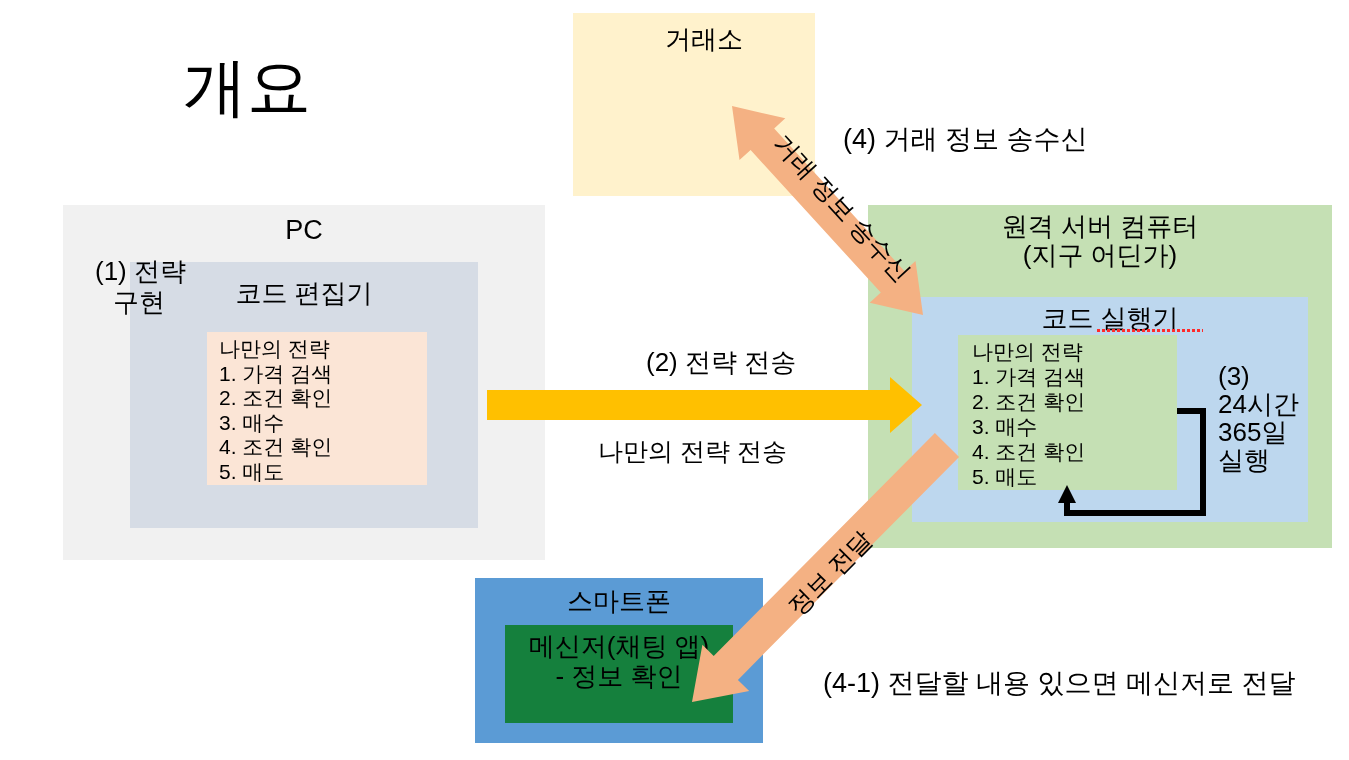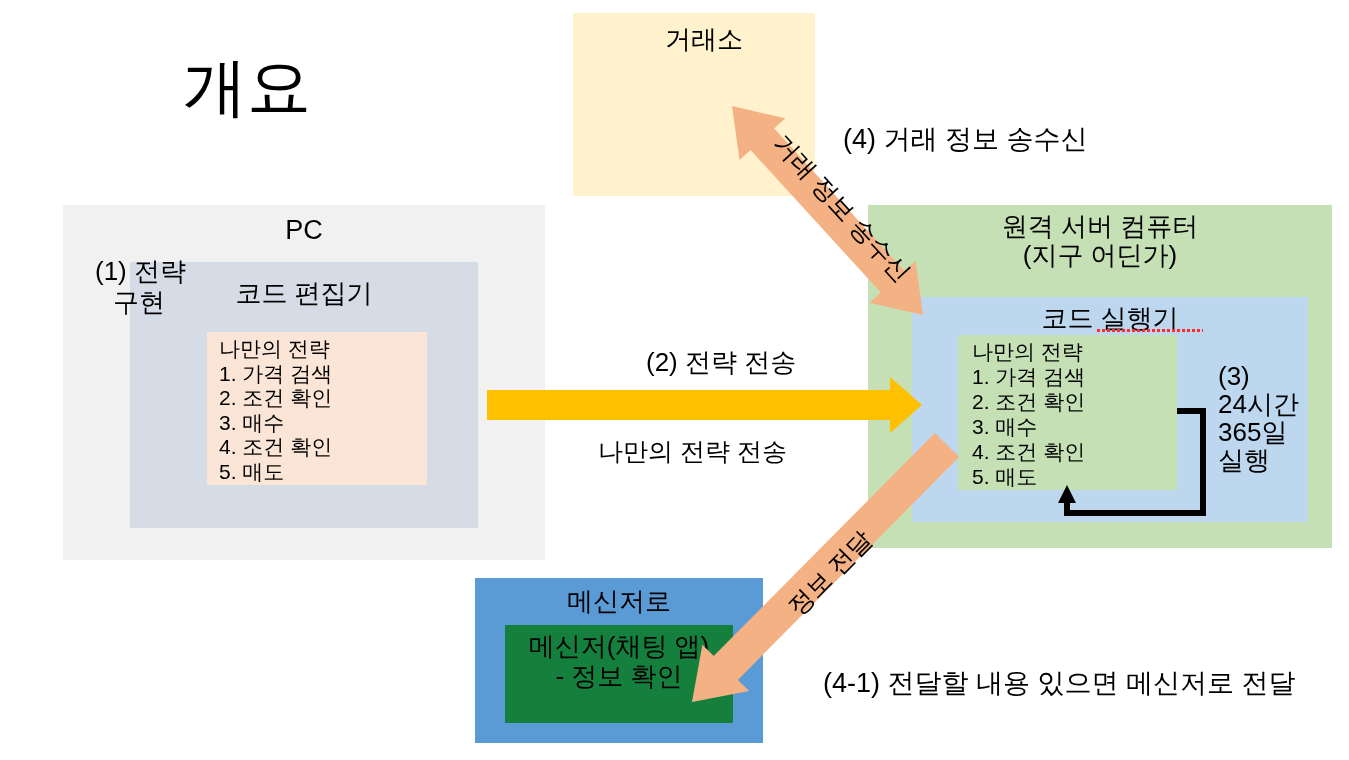--- a/index.html
+++ b/index.html
@@ -109,21 +109,21 @@
     <div class="s-line">5. 매도</div>
   </div>
   <div class="abs run-note">
     <div>(3)</div>
     <div>24시간</div>
     <div>365일</div>
     <div>실행</div>
   </div>
 
   <div class="box phone-box">
-    <div class="box-title">메신저로</div>
+    <div class="box-title">스마트폰</div>
   </div>
   <div class="box messenger-box">
     <div>메신저(채팅 앱)</div>
     <div>- 정보 확인</div>
   </div>
 
   <svg class="arrow-layer" viewBox="0 0 1349 760" xmlns="http://www.w3.org/2000/svg">
     <polygon fill="#FFC000" points="487,390 890,390 890,377 922,405 890,433 890,420 487,420"></polygon>
     <polygon fill="#F4B183" points="732,106 739.5,160.1 750.6,150 880.8,292.6 869.7,302.7 923,315 915.5,260.9 904.4,271 774.2,128.4 785.3,118.3"></polygon>
     <polygon fill="#F4B183" points="934.9,433 713.7,655.9 702.4,644.7 692,702 749.2,691.1 737.9,679.9 959.1,457"></polygon>

